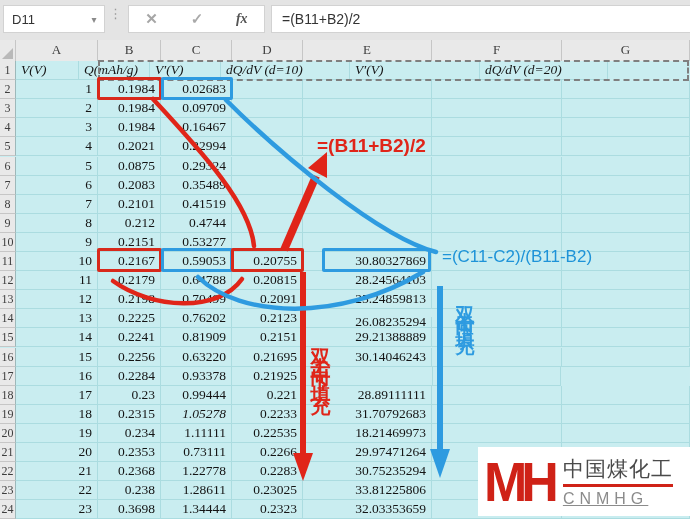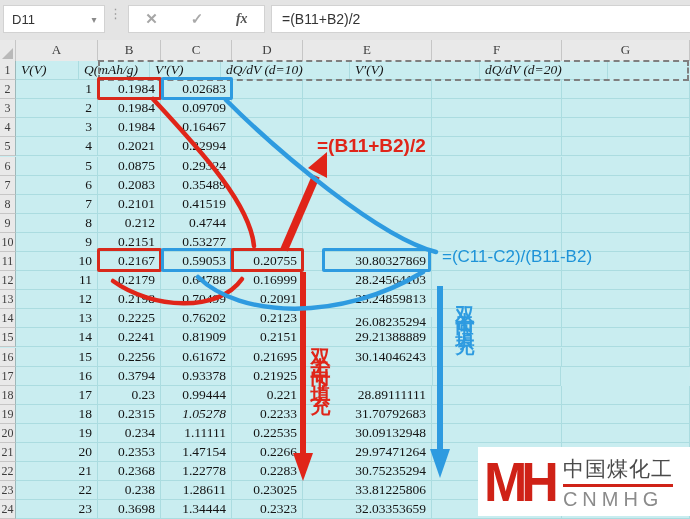--- a/index.html
+++ b/index.html
@@ -69,21 +69,21 @@
 
   
   .logo{position:absolute;left:478px;top:447px;width:212px;height:69px;background:#fff;
         display:flex;align-items:center;}
   .logo-mark{font-family:"Liberation Sans",sans-serif;font-weight:bold;font-size:52px;
              color:#cf2217;letter-spacing:-6px;line-height:60px;margin-left:6px;
              transform:scaleY(1.05);}
   .logo-right{margin-left:10px;display:flex;flex-direction:column;}
   .logo-cn{font-size:21px;color:#4a4a4a;letter-spacing:1px;line-height:26px;}
   .logo-line{height:3px;background:#cf2217;margin:2px 0 3px 0;}
-  .logo-en{font-size:20px;color:#8b8b8b;letter-spacing:5px;line-height:18px;}
+  .logo-en{font-size:16px;color:#8b8b8b;letter-spacing:5px;line-height:18px;text-decoration:underline;}
 </style>
 </head>
 <body>
 
 <div class="toolbar">
   <div class="tb-box namebox">
     <span class="nb-text">D11</span>
     <span class="nb-drop">▾</span>
   </div>
   <div class="tb-dots">⋮</div>
@@ -217,21 +217,21 @@
       <div class="cell num" style="width: 71px;">0.20755</div>
       <div class="cell num" style="width: 129px;">30.80327869</div>
       <div class="cell num" style="width: 130px;"></div>
       <div class="cell num" style="width: 128px;"></div>
     </div>
     <div class="rowhdr" style="top: 210.1px; height: 19.1px; line-height: 18.1px;">12</div>
     <div class="cellrow" style="top: 210.1px; height: 19.1px;">
       <div class="cell num" style="width: 82px;">11</div>
       <div class="cell num" style="width: 63px;">0.2179</div>
       <div class="cell num" style="width: 71px;">0.64788</div>
-      <div class="cell num" style="width: 71px;">0.16999</div>
+      <div class="cell num" style="width: 71px;">0.20815</div>
       <div class="cell num" style="width: 129px;">28.24564103</div>
       <div class="cell num" style="width: 130px;"></div>
       <div class="cell num" style="width: 128px;"></div>
     </div>
     <div class="rowhdr" style="top: 229.2px; height: 19.1px; line-height: 18.1px;">13</div>
     <div class="cellrow" style="top: 229.2px; height: 19.1px;">
       <div class="cell num" style="width: 82px;">12</div>
       <div class="cell num" style="width: 63px;">0.2198</div>
       <div class="cell num" style="width: 71px;">0.70499</div>
       <div class="cell num" style="width: 71px;">0.2091</div>
@@ -256,30 +256,30 @@
       <div class="cell num" style="width: 71px;">0.81909</div>
       <div class="cell num" style="width: 71px;">0.2151</div>
       <div class="cell num" style="width: 129px;">29.21388889</div>
       <div class="cell num" style="width: 130px;"></div>
       <div class="cell num" style="width: 128px;"></div>
     </div>
     <div class="rowhdr" style="top: 286.5px; height: 19.1px; line-height: 18.1px;">16</div>
     <div class="cellrow" style="top: 286.5px; height: 19.1px;">
       <div class="cell num" style="width: 82px;">15</div>
       <div class="cell num" style="width: 63px;">0.2256</div>
-      <div class="cell num" style="width: 71px;">0.61672</div>
+      <div class="cell num" style="width: 71px;">0.63220</div>
       <div class="cell num" style="width: 71px;">0.21695</div>
       <div class="cell num" style="width: 129px;">30.14046243</div>
       <div class="cell num" style="width: 130px;"></div>
       <div class="cell num" style="width: 128px;"></div>
     </div>
     <div class="rowhdr" style="top: 305.6px; height: 19.1px; line-height: 18.1px;">17</div>
     <div class="cellrow" style="top: 305.6px; height: 19.1px;">
       <div class="cell num" style="width: 82px;">16</div>
-      <div class="cell num" style="width: 63px;">0.3794</div>
+      <div class="cell num" style="width: 63px;">0.2284</div>
       <div class="cell num" style="width: 71px;">0.93378</div>
       <div class="cell num" style="width: 71px;">0.21925</div>
       <div class="cell num" style="width: 130px;"></div>
       <div class="cell num" style="width: 128px;"></div>
     </div>
     <div class="rowhdr" style="top: 324.7px; height: 19.1px; line-height: 18.1px;">18</div>
     <div class="cellrow" style="top: 324.7px; height: 19.1px;">
       <div class="cell num" style="width: 82px;">17</div>
       <div class="cell num" style="width: 63px;">0.23</div>
       <div class="cell num" style="width: 71px;">0.99444</div>
@@ -297,29 +297,29 @@
       <div class="cell num" style="width: 129px;">31.70792683</div>
       <div class="cell num" style="width: 130px;"></div>
       <div class="cell num" style="width: 128px;"></div>
     </div>
     <div class="rowhdr" style="top: 362.9px; height: 19.1px; line-height: 18.1px;">20</div>
     <div class="cellrow" style="top: 362.9px; height: 19.1px;">
       <div class="cell num" style="width: 82px;">19</div>
       <div class="cell num" style="width: 63px;">0.234</div>
       <div class="cell num" style="width: 71px;">1.11111</div>
       <div class="cell num" style="width: 71px;">0.22535</div>
-      <div class="cell num" style="width: 129px;">30.09132948</div>
+      <div class="cell num" style="width: 129px;">18.21469973</div>
       <div class="cell num" style="width: 130px;"></div>
       <div class="cell num" style="width: 128px;"></div>
     </div>
     <div class="rowhdr" style="top: 382px; height: 19.1px; line-height: 18.1px;">21</div>
     <div class="cellrow" style="top: 382px; height: 19.1px;">
       <div class="cell num" style="width: 82px;">20</div>
       <div class="cell num" style="width: 63px;">0.2353</div>
-      <div class="cell num" style="width: 71px;">1.47154</div>
+      <div class="cell num" style="width: 71px;">0.73111</div>
       <div class="cell num" style="width: 71px;">0.2266</div>
       <div class="cell num" style="width: 129px;">29.97471264</div>
       <div class="cell num" style="width: 130px;">0.21685</div>
       <div class="cell num" style="width: 128px;">30.96504065</div>
     </div>
     <div class="rowhdr" style="top: 401.1px; height: 19.1px; line-height: 18.1px;">22</div>
     <div class="cellrow" style="top: 401.1px; height: 19.1px;">
       <div class="cell num" style="width: 82px;">21</div>
       <div class="cell num" style="width: 63px;">0.2368</div>
       <div class="cell num" style="width: 71px;">1.22778</div>

